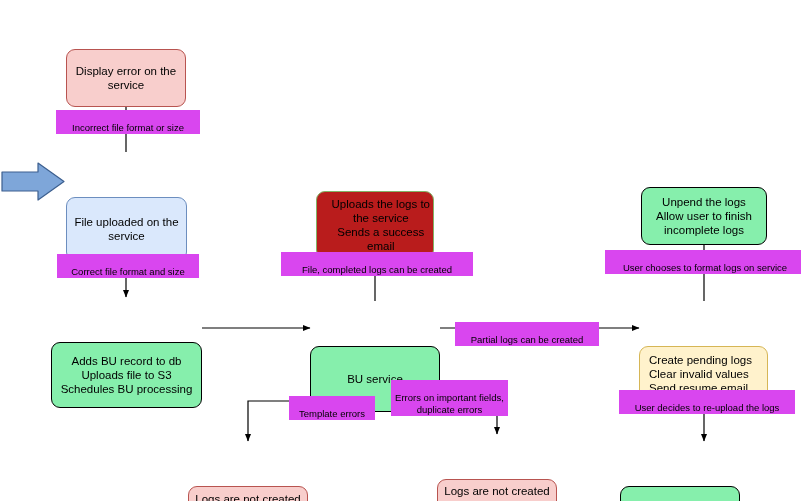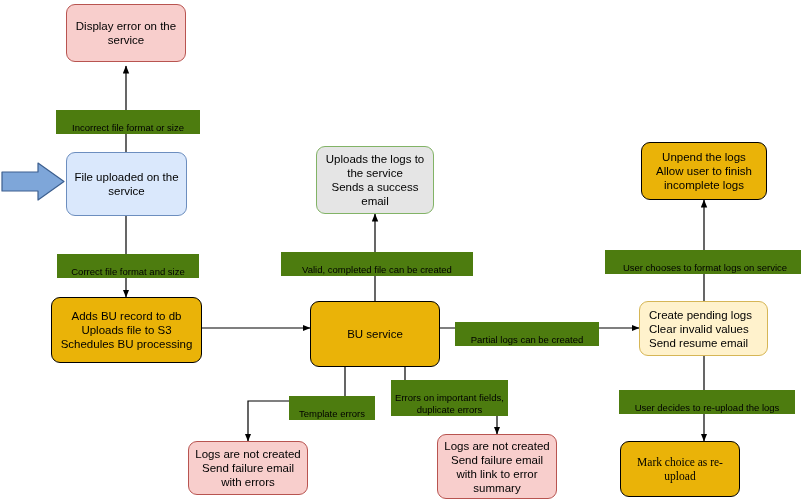--- a/index.html
+++ b/index.html
@@ -30,34 +30,35 @@
     border-radius: 9px;
     display: flex;
     align-items: center;
     justify-content: center;
     text-align: center;
     font-size: 11.5px;
     line-height: 14px;
     color: #000000;
     white-space: pre-line;
     padding: 2px 3px;
+    margin-top: 45px;
   }
   .node.pink   { background: #f8cecc; border-color: #b85450; }
   .node.blue   { background: #dae8fc; border-color: #6c8ebf; }
-  .node.green  { background: #e5e5e5; border-color: #82b366; }
+  .node.green  { background: #b91c1c; border-color: #82b366; justify-content: flex-end; }
   .node.yellow { background: #ffe6cc; border-color: #d6b656; background: #fff2cc; border-color: #d6b656; }
-  .node.plain  { background: #eab308; border-color: #000000; }
+  .node.plain  { background: #86efac; border-color: #000000; }
   .node.leftalign { text-align: left; justify-content: flex-start; padding-left: 9px; }
 
   .edge-label {
     position: absolute;
     font-size: 9.5px;
     line-height: 12px;
     color: #000000;
-    background: #4d7c0f;
+    background: #d946ef;
     text-align: center;
     white-space: pre-line;
     padding: 0 2px;
   }
   .big-arrow {
     position: absolute;
   }
 </style>
 </head>
 <body>
@@ -171,21 +172,21 @@
 
   <div class="edge-label" style="left:56px; top:110px; width:140px;">
     <span>Incorrect file format or size</span>
   </div>
 
   <div class="edge-label" style="left:57px; top:254px; width:138px;">
     <span>Correct file format and size</span>
   </div>
 
   <div class="edge-label" style="left:281px; top:252px; width:188px;">
-    <span>Valid, completed file can be created</span>
+    <span>File, completed logs can be created</span>
   </div>
 
   <div class="edge-label" style="left:455px; top:322px; width:140px;">
     <span>Partial logs can be created</span>
   </div>
 
   <div class="edge-label" style="left:605px; top:250px; width:196px;">
     <span>User chooses to format logs on service</span>
   </div>
 

